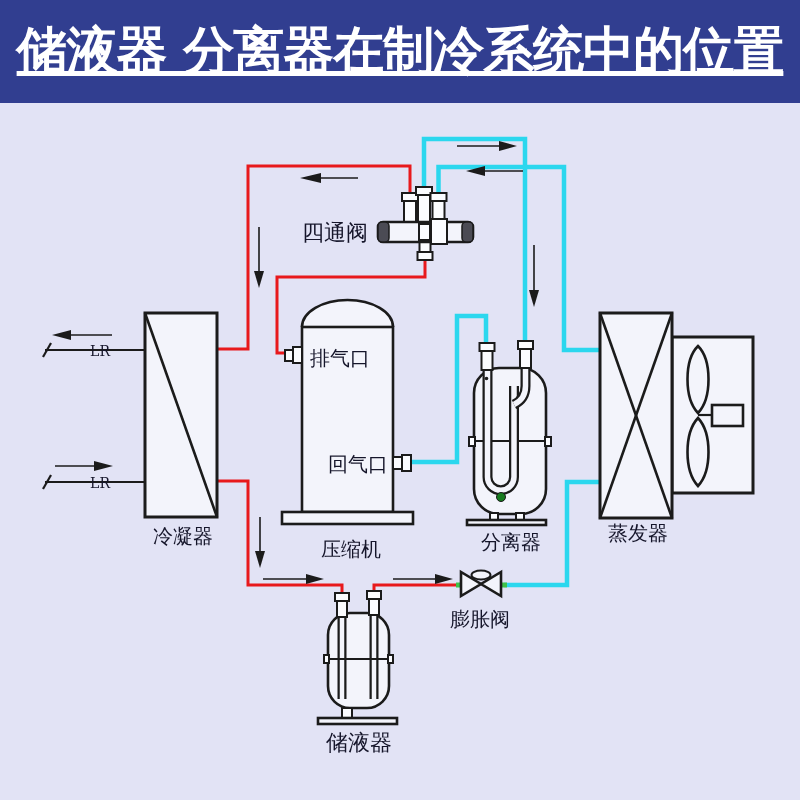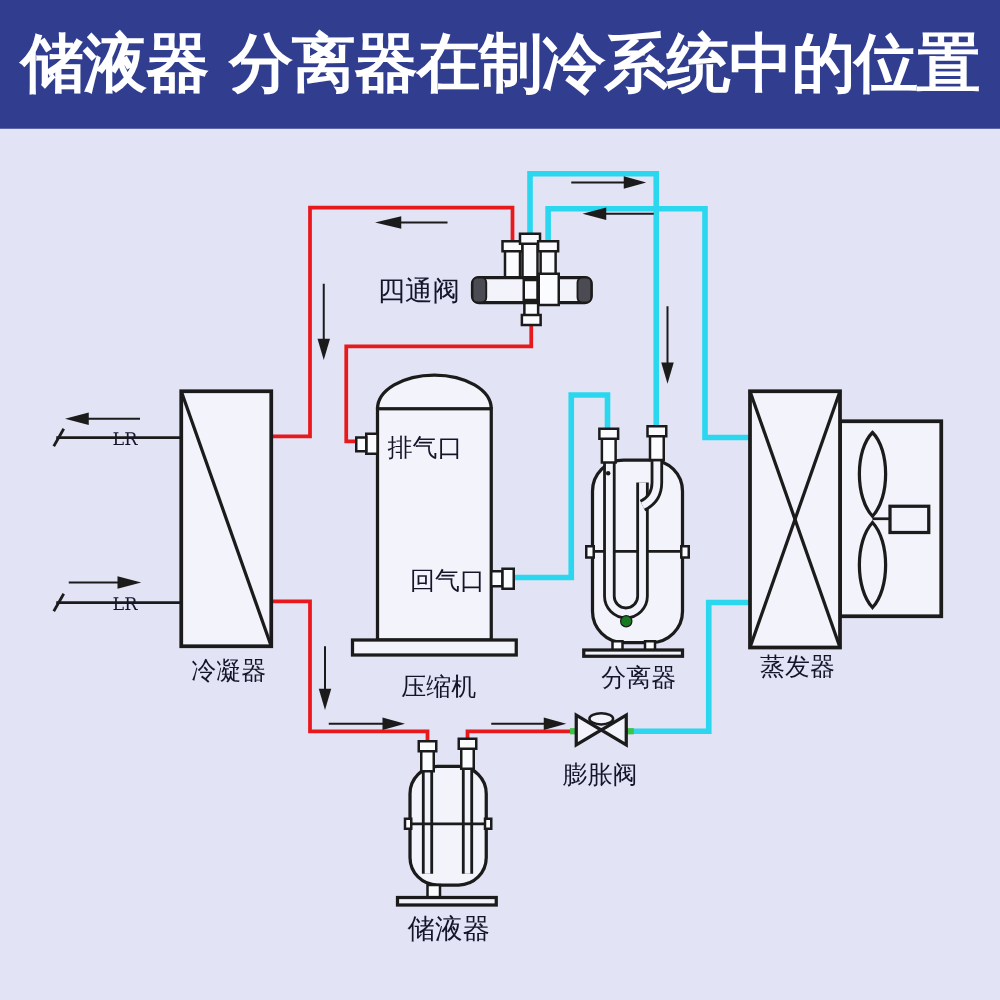--- a/index.html
+++ b/index.html
@@ -12,21 +12,21 @@
     width:800px;height:800px;background:var(--background);
     font-family:"DejaVu Sans",sans-serif;overflow:hidden;
   }
   .header{
     width:800px;height:103px;background:var(--header-bg);
     display:flex;align-items:center;justify-content:center;
   }
   .header h1{
     margin:0;color:#ffffff;font-size:51px;font-weight:bold;
     font-family:"DejaVu Sans","Liberation Sans",sans-serif;
-    letter-spacing:-1px;white-space:nowrap;
+    letter-spacing:-1px;white-space:nowrap;text-decoration:underline;
   }
   svg{display:block;}
   .ln2{stroke:var(--ink);stroke-width:2.2;fill:none;}
   .ln25{stroke:var(--ink);stroke-width:2.6;fill:none;}
   .box{fill:var(--vessel-fill);stroke:var(--ink);stroke-width:2.6;}
   .box3{fill:var(--vessel-fill);stroke:var(--ink);stroke-width:3;}
   .pipe{fill:var(--pipe-fill);stroke:var(--ink);stroke-width:2;}
   .fit{fill:var(--pipe-fill);stroke:var(--ink);stroke-width:2;}
   .cap{fill:var(--valve-cap);stroke:var(--ink);stroke-width:1.5;}
   .hot{stroke:var(--hot-line);stroke-width:3;fill:none;}

